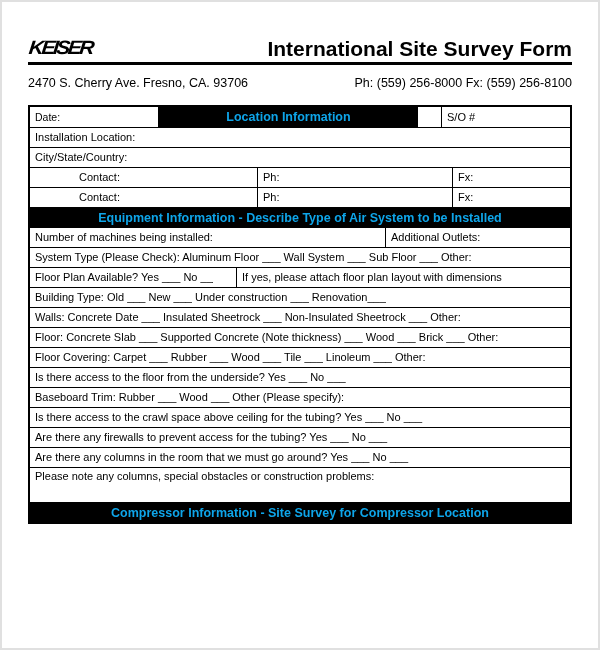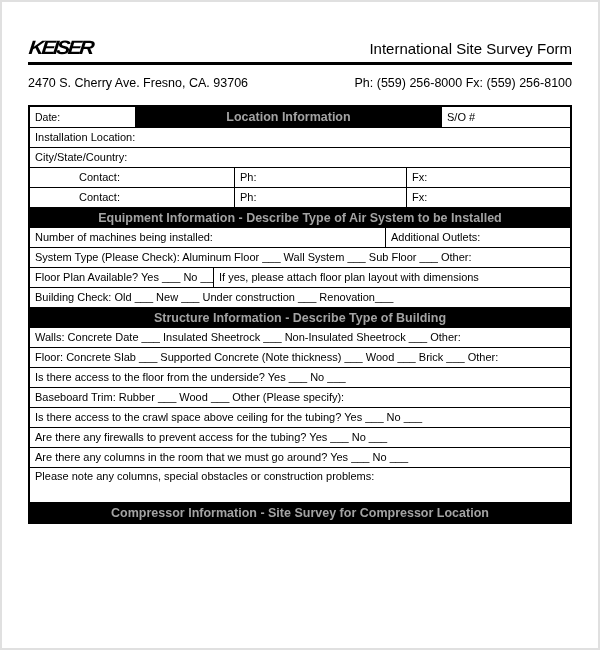--- a/index.html
+++ b/index.html
@@ -27,50 +27,51 @@
     padding-bottom: 5px;
   }
   .logo {
     font-weight: bold; font-style: italic;
     font-size: 21px; line-height: 21px;
     letter-spacing: -2.5px;
     transform: skewX(-6deg) scaleY(0.92);
     transform-origin: left bottom;
   }
   .form-title {
-    font-weight: normal; font-size: 15px; line-height: 17px;
+    font-weight: bold; font-size: 21px; line-height: 17px;
   }
   
   .addr-row {
     display: flex; justify-content: space-between;
     margin-top: 11px;
     font-size: 12.5px; line-height: 15px;
   }
   
   .tbl {
     margin-top: 14px;
     border: 2px solid #000;
     background: #fff;
   }
   .r {
     display: flex;
     border-top: 1px solid #000;
     height: 20px;
     font-size: 11px; line-height: 19px;
     white-space: nowrap;
+    gap: 23px;
   }
   .r.first { border-top: none; }
   .c {
     padding-left: 5px; padding-right: 2px;
     overflow: hidden;
   }
   .c + .c { border-left: 1.5px solid #000; }
   .grow { flex: 1 1 auto; }
   .sec {
-    background: #000; color: #a3a3a3;
+    background: #000; color: #0ea5e9;
     font-weight: bold; font-size: 12.5px;
     text-align: center;
     padding-left: 0; padding-right: 0;
   }
   .r.secrow { height: 20px; line-height: 20px; }
   .w-date { width: 105px; font-size: 10.5px; }
   .w-so { width: 129px; font-size: 11px; }
   .w-contact { width: 160px; margin-left: 44px; }
   .w-ph { width: 172px; }
   .w-outlets { width: 185px; }
@@ -138,36 +139,36 @@
       <div class="r">
         <div class="c grow">System Type (Please Check): Aluminum Floor ___ Wall System ___ Sub Floor ___ Other:</div>
       </div>
 
       <div class="r">
         <div class="c w-floorplan">Floor Plan Available? Yes ___ No ___</div>
         <div class="c grow">If yes, please attach floor plan layout with dimensions</div>
       </div>
 
       <div class="r">
-        <div class="c grow">Building Check: Old ___ New ___ Under construction ___ Renovation___</div>
+        <div class="c grow">Building Type: Old ___ New ___ Under construction ___ Renovation___</div>
       </div>
 
 
-      <div class="r secrow">
-        <div class="c sec grow">Structure Information - Describe Type of Building</div>
-      </div>
 
       <div class="r">
         <div class="c grow">Walls: Concrete Date ___ Insulated Sheetrock ___ Non-Insulated Sheetrock ___ Other:</div>
       </div>
 
       <div class="r">
         <div class="c grow">Floor: Concrete Slab ___ Supported Concrete (Note thickness) ___ Wood ___ Brick ___ Other:</div>
       </div>
 
+      <div class="r">
+        <div class="c grow">Floor Covering: Carpet ___ Rubber ___ Wood ___ Tile ___ Linoleum ___ Other:</div>
+      </div>
 
       <div class="r">
         <div class="c grow">Is there access to the floor from the underside? Yes ___ No ___</div>
       </div>
 
       <div class="r">
         <div class="c grow">Baseboard Trim: Rubber ___ Wood ___ Other (Please specify):</div>
       </div>
 
 

